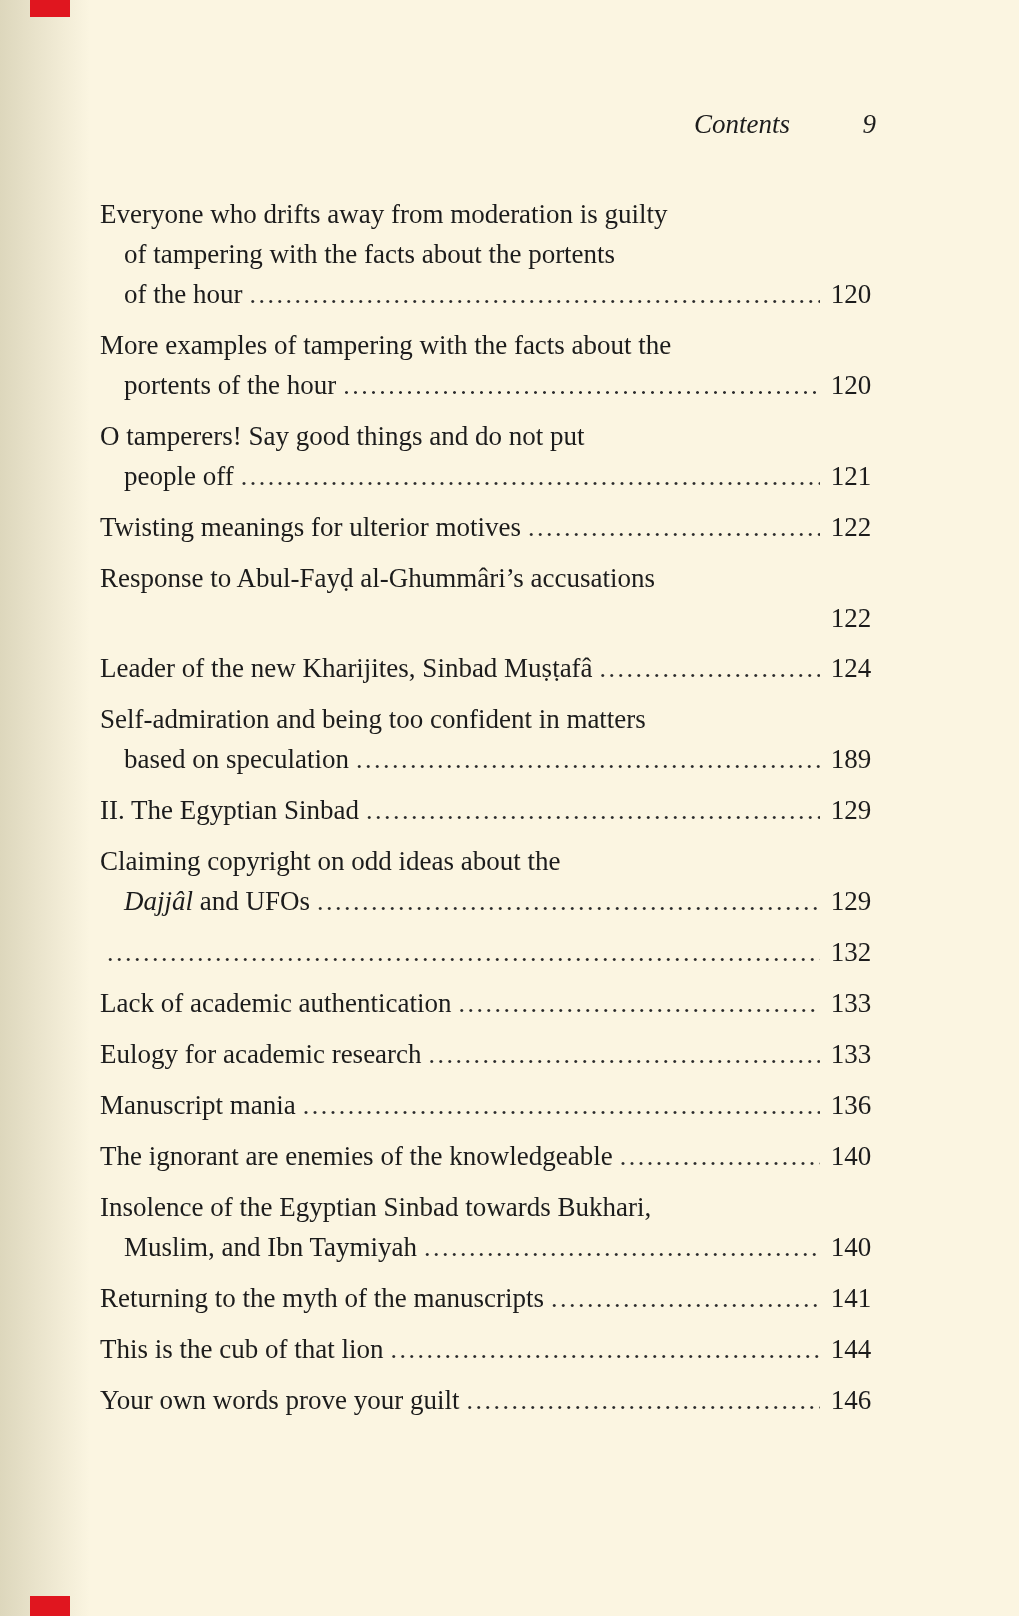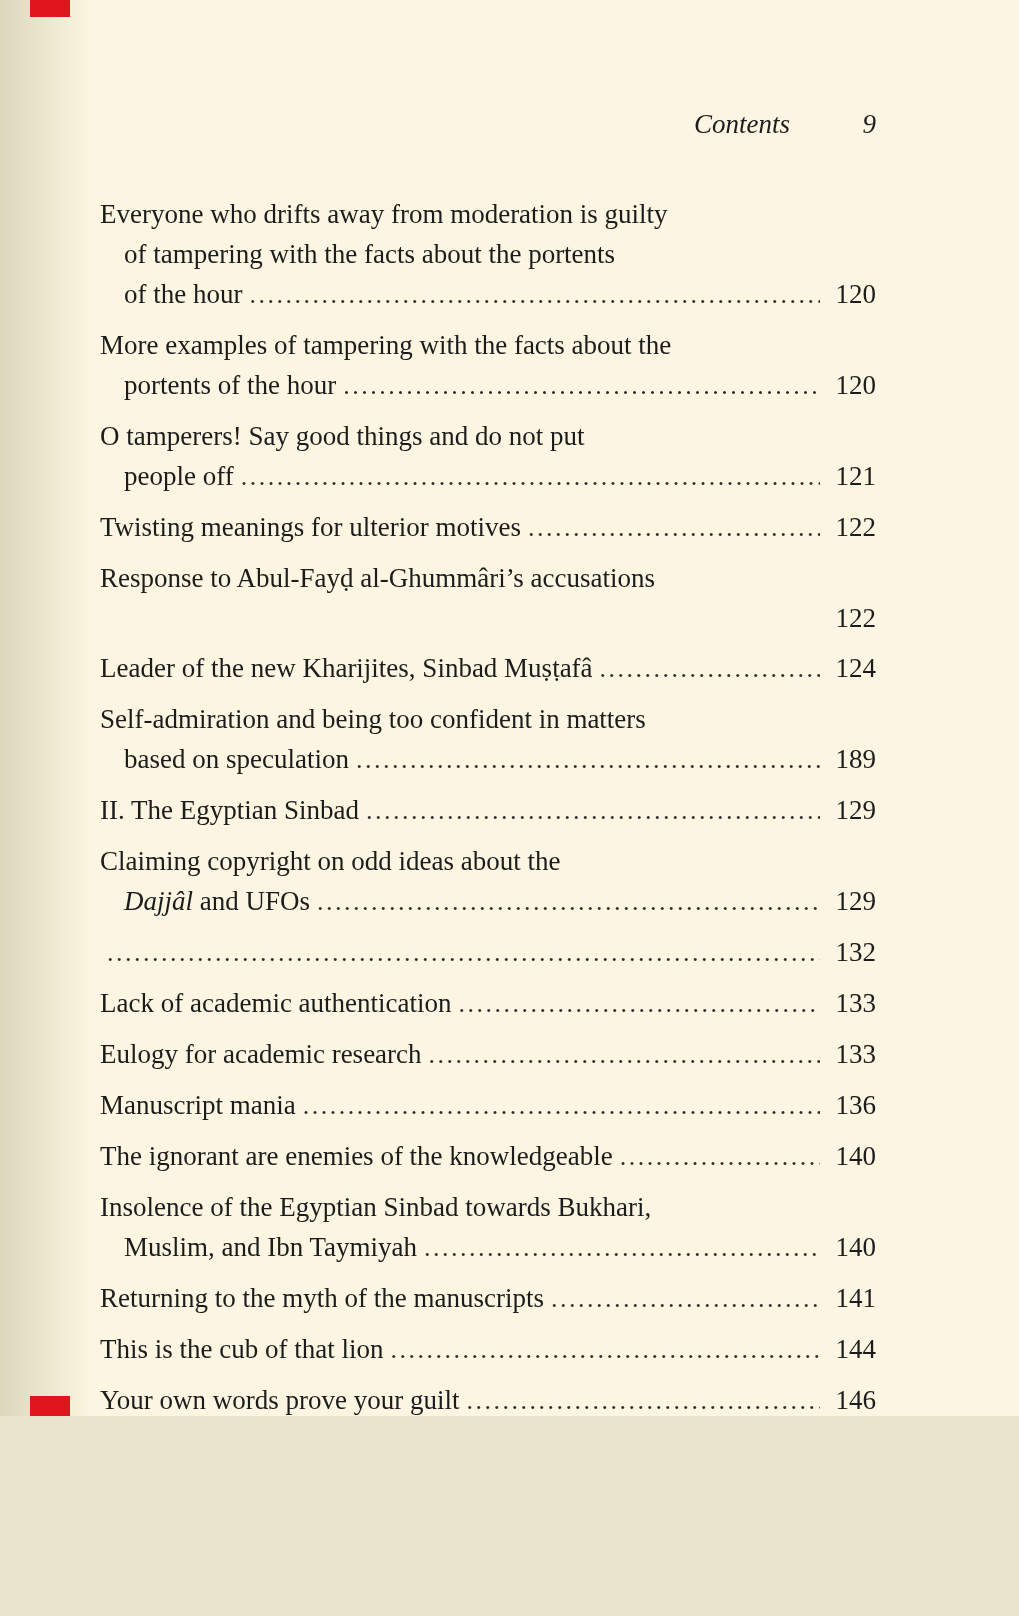--- a/index.html
+++ b/index.html
@@ -3,21 +3,21 @@
 <meta charset="utf-8">
 <style>
   html, body { margin: 0; padding: 0; }
   body {
     font-family: "Liberation Serif", "DejaVu Serif", serif;
     background: #e9e4cd;
   }
   .page {
     position: relative;
     width: 1019px;
-    height: 1416px;
+    height: 1616px;
     box-sizing: border-box;
     background: #fbf5e1;
     color: #1c1c1c;
     overflow: hidden;
     padding: 104px 0 0 100px;
   }
   
   .page::before {
     content: "";
     position: absolute;
@@ -75,21 +75,21 @@
   }
   .dots::after {
     content: "..................................................................................................................................................";
     letter-spacing: 2.5px;
     font-size: 26px;
   }
   .dots.empty::after { content: ""; }
   .pgnum {
     flex: 0 0 auto;
     min-width: 50px;
-    text-align: right;
+    text-align: center;
   }
 </style>
 </head>
 <body>
 
 <div class="page">
   <div class="red-mark top"></div>
   <div class="red-mark bottom"></div>
 
   <div class="content">

